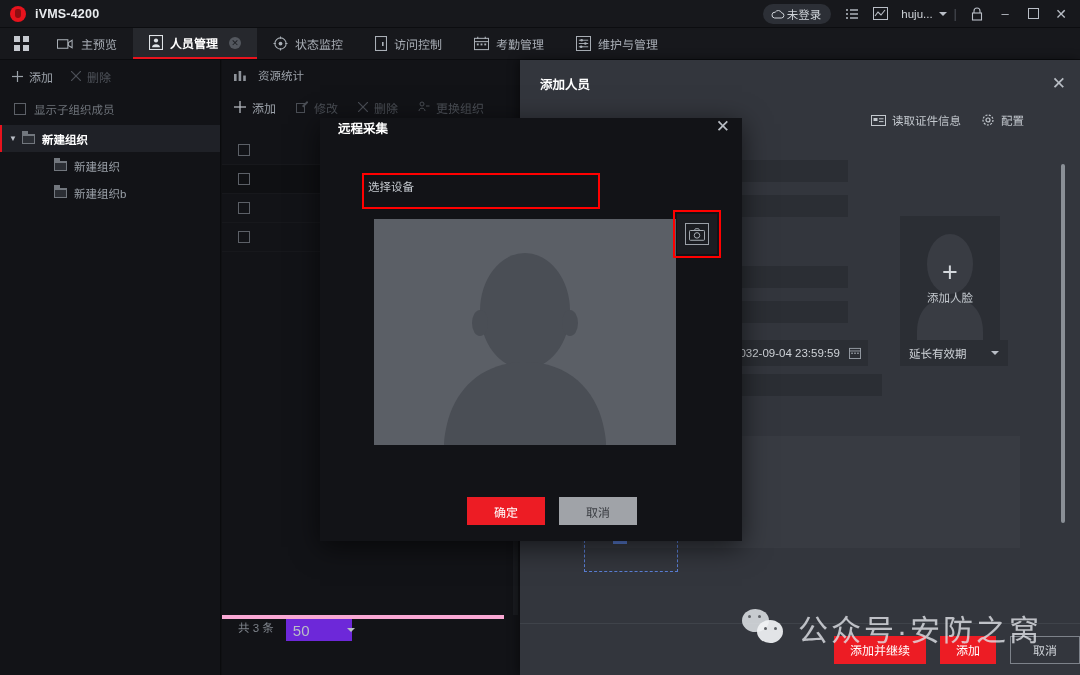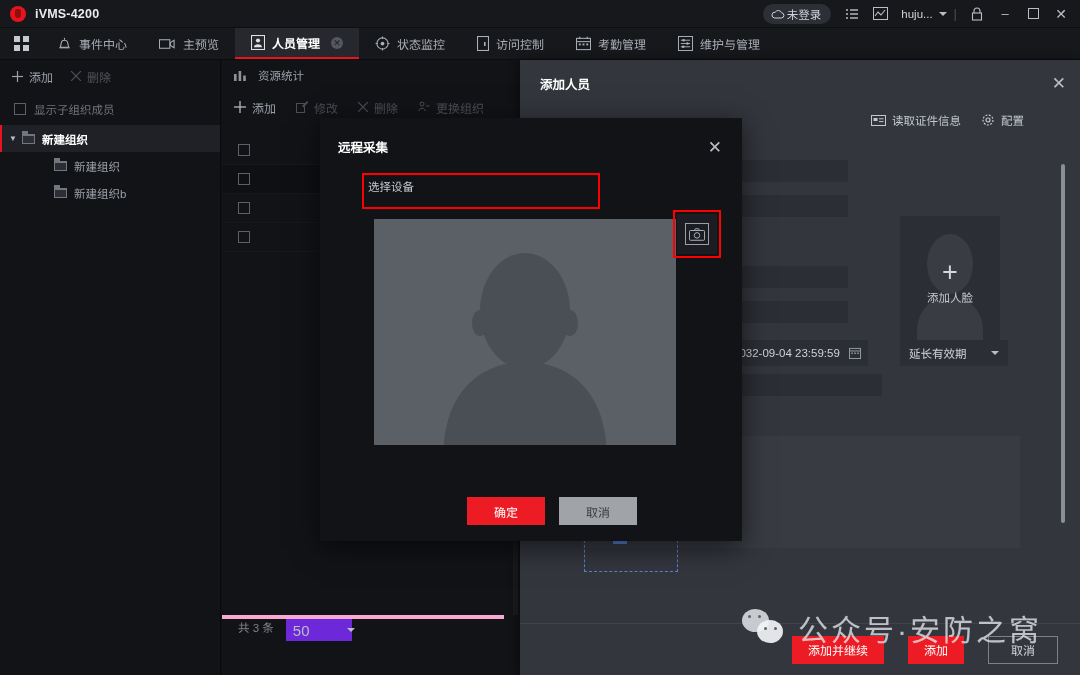--- a/index.html
+++ b/index.html
@@ -154,32 +154,32 @@
   }
   .bigbox { position: absolute; background: #383b42; }
   .dashbox {
     position: absolute; border: 1px dashed #5a7fd6; width: 94px; height: 32px;
   }
   .dashbox::before{content:"";position:absolute;left:28px;top:-4px;width:14px;height:7px;background:#5a7fd6;}
 
   .ap-foot {
     position: absolute; left: 0; right: 0; bottom: 0; height: 52px;
     border-top: 1px solid #3f434a; display: flex; align-items: center;
-    justify-content: flex-end; gap: 24px; padding-right: 22px;
+    justify-content: flex-end; gap: 14px; 
   }
   .btn { font-size: 12px; border: 0; cursor: default; font-family: inherit; }
   .btn-red { background: #ed1c24; color: #fff; height: 28px; padding: 0 16px; }
   .btn-ghost { background: transparent; color: #cfd3d8; height: 28px; padding: 0 22px; border: 1px solid #7d828a; }
 
   
   .modal {
     position: absolute; left: 320px; top: 118px; width: 422px; height: 423px;
     background: #121317; box-shadow: 0 6px 26px rgba(0,0,0,.6);
   }
-  .m-head { height: 38px; display: flex; align-items: flex-end; padding: 0 20px 0 18px; }
+  .m-head { height: 38px; display: flex; align-items: flex-start; padding: 0 12px 0 18px; }
   .m-title { font-size: 12.5px; font-weight: bold; color: #ffffff; }
   .m-x { margin-left: auto; color: #b8bdc4; font-size: 17px; line-height: 1; }
   .hl { position: absolute; border: 2px solid #ff0000; }
   .m-devrow {
     position: absolute; left: 48px; top: 60px; display: flex; align-items: center; gap: 10px;
   }
   .m-label { font-size: 11.5px; color: #c3c8ce; }
   .m-select {
     width: 163px; height: 26px; background: #1b1d22; border: 1px solid #6b7078;
     display: flex; align-items: center; justify-content: space-between; padding: 0 8px;
@@ -269,30 +269,20 @@
       <span class="ic">
         <svg width="15" height="15" viewBox="0 0 15 15">
           <rect x="0" y="0" width="6" height="6" fill="#c6cad0"></rect>
             <rect x="9" y="0" width="6" height="6" fill="#c6cad0"></rect>
           <rect x="0" y="9" width="6" height="6" fill="#c6cad0"></rect>
             <rect x="9" y="9" width="6" height="6" fill="#c6cad0"></rect>
         </svg>
       </span>
     </div>
 
-    <div class="tab">
-      <span class="ic">
-        <svg width="15" height="15" viewBox="0 0 16 16">
-            <path d="M3.5 12h9l-1-4a3.5 3.5 0 0 0-7 0z" fill="none" stroke="#aab0b7" stroke-width="1.1"></path>
-            <line x1="2.5" y1="12.6" x2="13.5" y2="12.6" stroke="#aab0b7" stroke-width="1.1"></line>
-            <line x1="8" y1="2" x2="8" y2="4" stroke="#aab0b7" stroke-width="1.1"></line>
-          </svg>
-      </span>
-      <span>事件中心</span>
-    </div>
 
     <div class="tab">
       <span class="ic">
         <svg width="17" height="12" viewBox="0 0 18 12">
             <rect x="0.5" y="1.5" width="11" height="9" fill="none" stroke="#aab0b7" stroke-width="1.1"></rect>
             <path d="M12 4.5l4-2.5v8l-4-2.5z" fill="none" stroke="#aab0b7" stroke-width="1.1"></path>
           </svg>
       </span>
       <span>主预览</span>
     </div>

